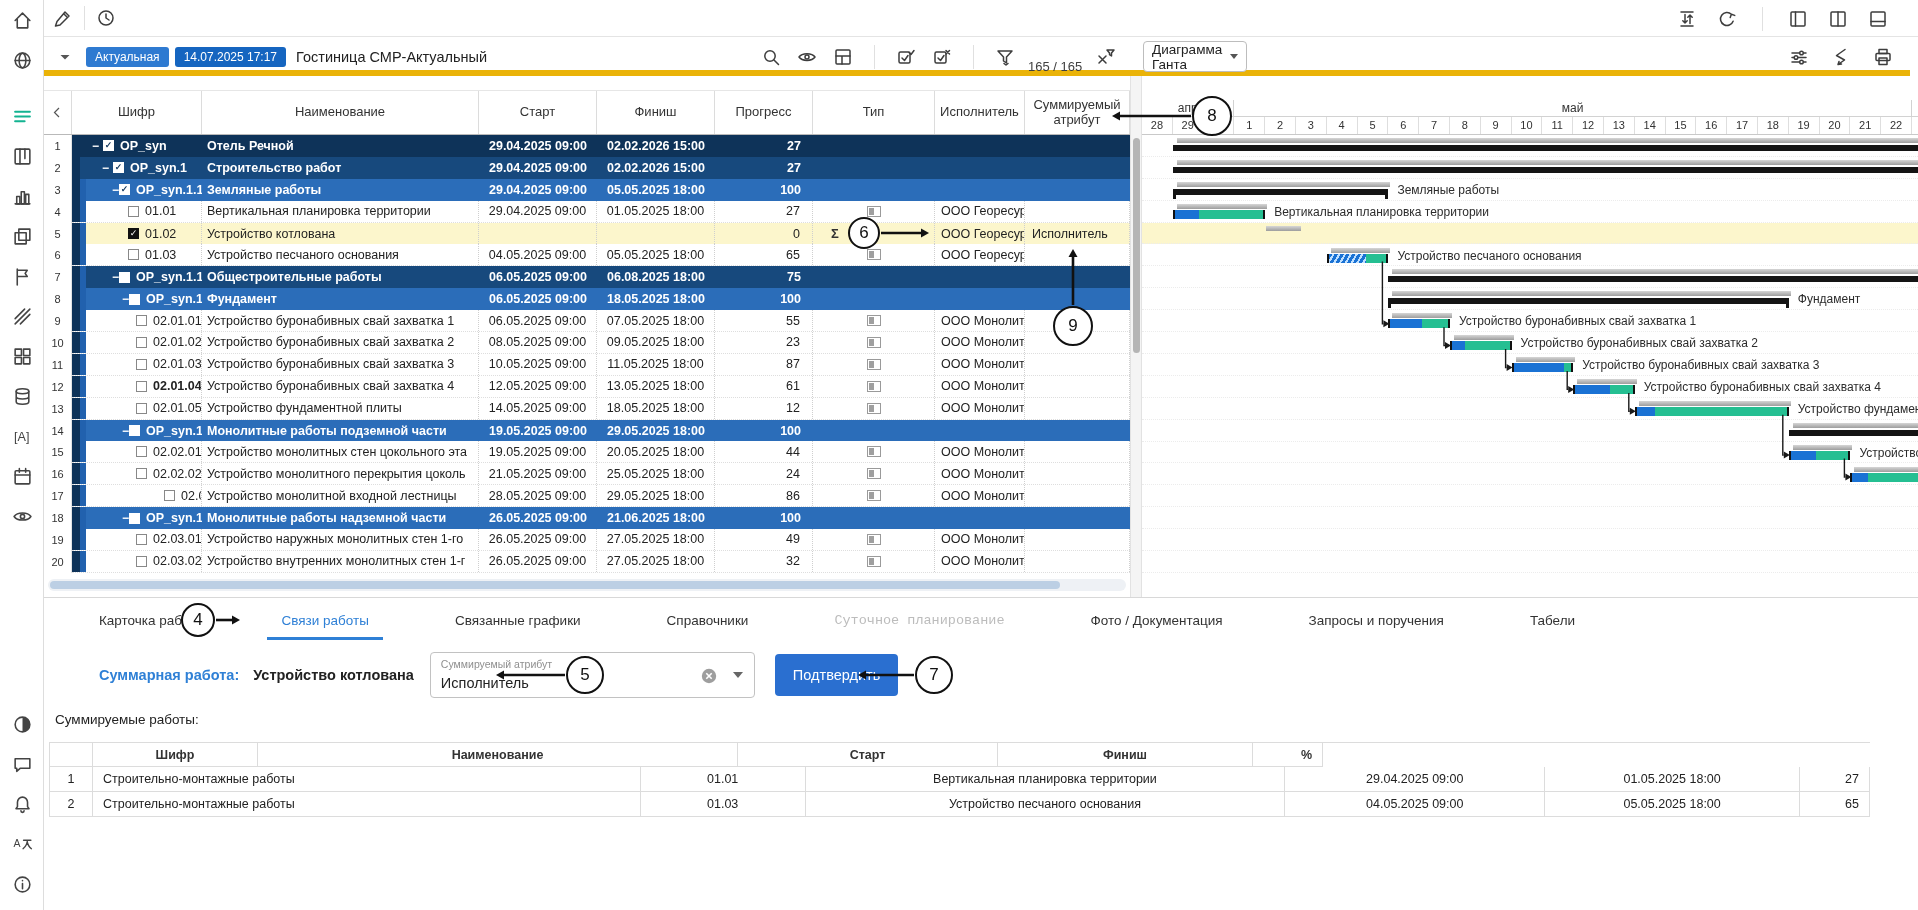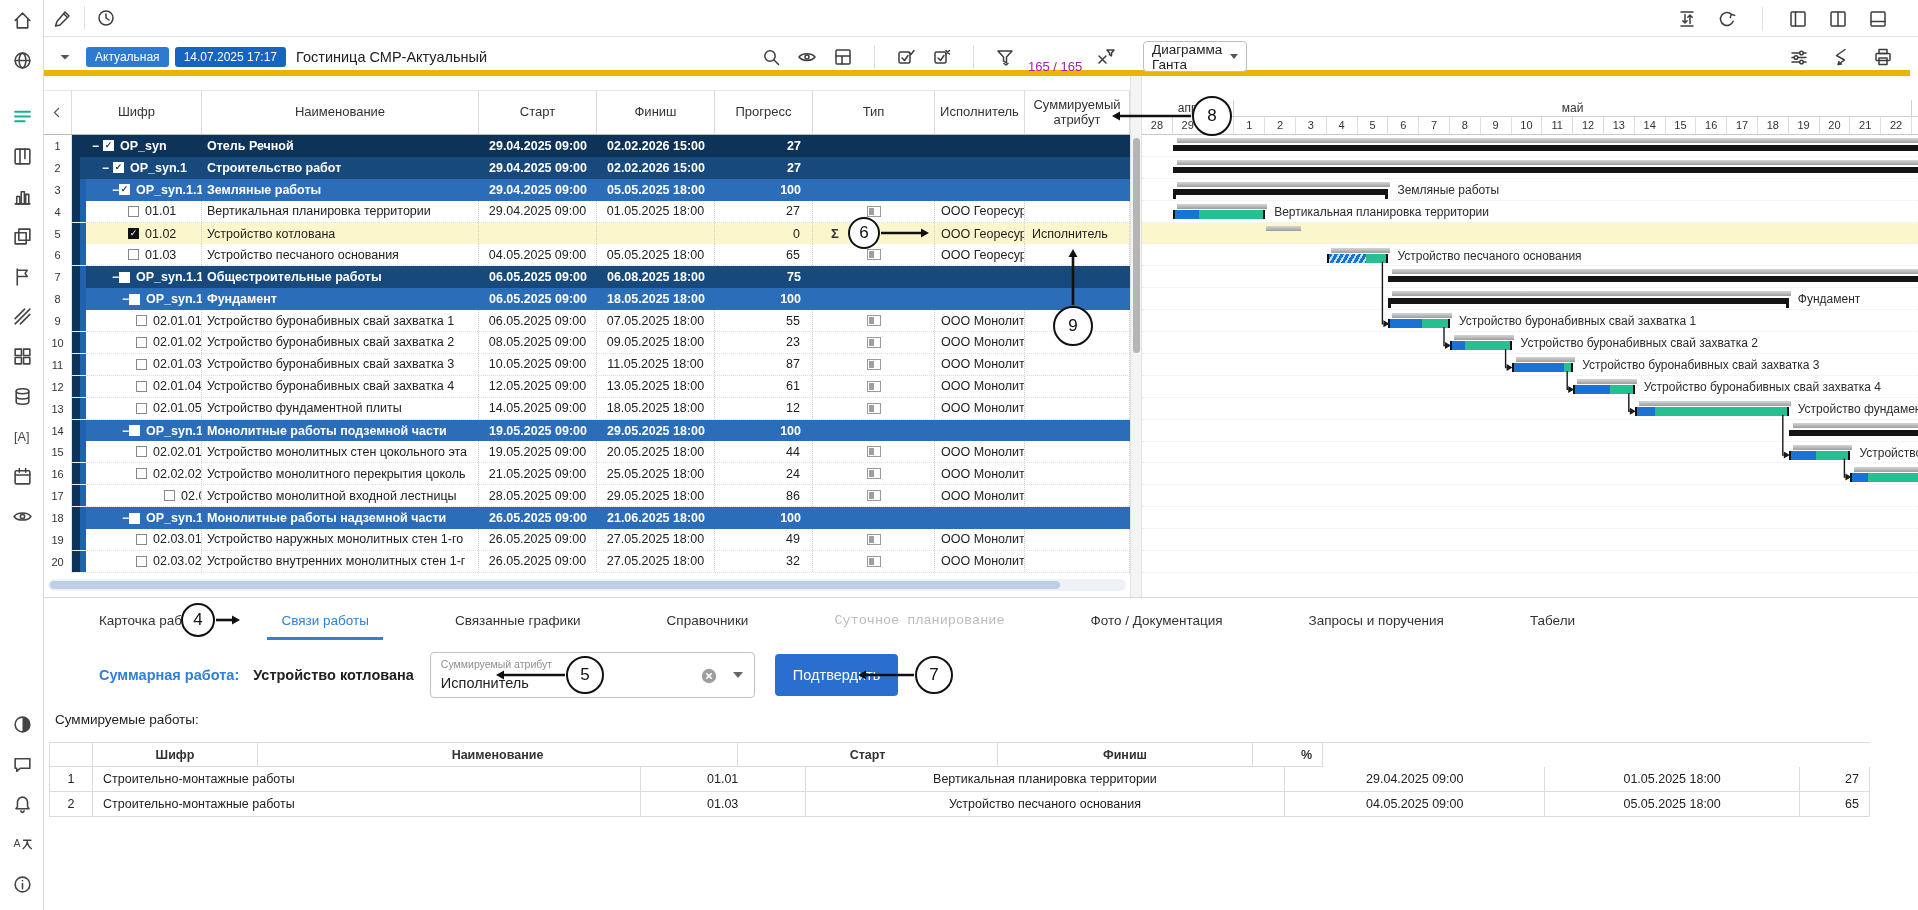--- a/index.html
+++ b/index.html
@@ -22,21 +22,21 @@
   .tb-btn svg { width:20px; height:20px; stroke:currentColor; fill:none; stroke-width:1.5; stroke-linecap:round; stroke-linejoin:round; }
   .vsep { width:1px; height:24px; background:#e0e0e0; margin:0 8px; }
   .crumb { font-size:13.5px; color:#222; margin-left:12px; white-space:nowrap; }
   .topbar-right { position:absolute; left:1630px; top:0; height:37px; display:flex; align-items:center; gap:14px; }
 
   .verbar { position:absolute; left:44px; top:37px; right:8px; height:39px; border-bottom:6px solid #eab308; }
   .verbar .inner { position:absolute; left:0; top:0; height:39px; display:flex; align-items:center; }
   .badge { font-size:12px; color:#fff; border-radius:3px; padding:3px 9px; white-space:nowrap; }
   .doc-title { font-size:14.5px; color:#222; margin-left:10px; white-space:nowrap; }
   .ver-icons { position:absolute; left:714px; top:0; height:39px; display:flex; align-items:center; gap:10px; }
-  .count { font-size:13px; color:#a21caf; white-space:nowrap;margin-top:19px; }
+  .count { font-size:13px; color:#404040; white-space:nowrap;margin-top:19px; }
   .view-select { position:absolute; left:1099px; top:4px; width:104px; height:31px; border:1px solid #bdbdbd; border-radius:4px;
      display:flex; align-items:center; justify-content:space-between; padding:0 8px; font-size:13.5px; background:#fff; cursor:pointer; }
   .gantt-tools { position:absolute; right:14px; top:0; height:39px; display:flex; align-items:center; gap:16px; }
 
   
   .content { position:absolute; left:44px; top:76px; width:1874px; height:521px; }
   .gridpanel { position:absolute; left:0; top:0; width:1086px; height:521px; overflow:hidden; }
   .vscroll { position:absolute; left:1086px; top:0; width:12px; height:521px; background:#f4f4f4; border-left:1px solid #e2e2e2; border-right:1px solid #e2e2e2; }
   .vscroll .thumb { position:absolute; left:2px; top:62px; width:7px; height:215px; background:#b5b5b5; border-radius:4px; }
   .ganttpanel { position:absolute; left:1098px; top:0; width:776px; height:521px; overflow:hidden; }
@@ -706,21 +706,21 @@
             <div class="c w-prog">87</div>
             <div class="c w-type">
               <span class="type-ic"></span>
             </div>
             <div class="c w-exec">ООО Монолитс</div>
             <div class="c w-attr"></div>
           </div>
           <div class="trow task">
             <span class="st1"></span>
             <span class="st2"></span>
-            <div class="c w-code" style="padding-left: 64px; position: relative;">
+            <div class="c w-code" style="padding-left: 64px; position: relative; font-weight: bold;">
               <span class="cb"></span>
               <span>02.01.04</span>
             </div>
             <div class="c w-name" style="padding-left: 5px;">Устройство буронабивных свай захватка 4</div>
             <div class="c w-date">12.05.2025 09:00</div>
             <div class="c w-date">13.05.2025 18:00</div>
             <div class="c w-prog">61</div>
             <div class="c w-type">
               <span class="type-ic"></span>
             </div>

